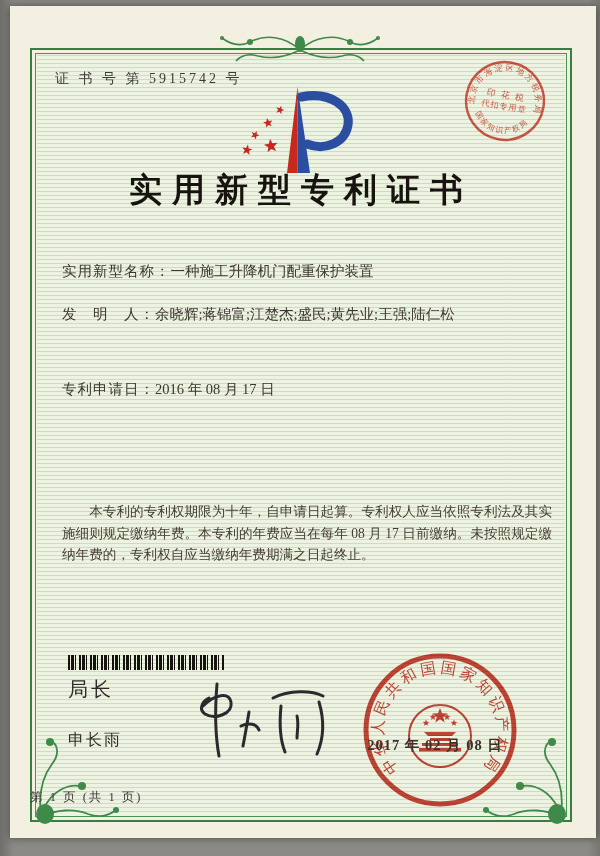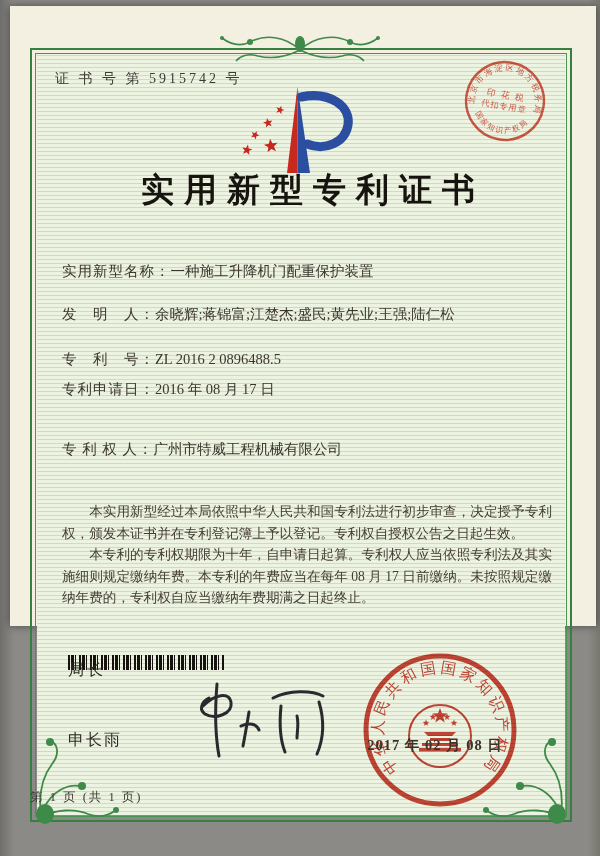--- a/index.html
+++ b/index.html
@@ -1,36 +1,36 @@
 <!DOCTYPE html>
 <html><head>
 <meta charset="utf-8">
 <style>
   html,body{margin:0;padding:0;background:#8b8a86;}
   .scan{position:relative;width:600px;height:856px;background:linear-gradient(90deg,#6f6e6a 0,#8b8a86 14px,#8b8a86 588px,#77766f 600px);overflow:hidden;
         font-family:"Liberation Serif","DejaVu Serif",serif;}
-  .paper{position:absolute;left:10px;top:6px;width:586px;height:620px;background:#f3efe1;
+  .paper{position:absolute;left:10px;top:6px;width:586px;height:832px;background:#f3efe1;
          box-shadow:0 0 8px rgba(0,0,0,.45);}
   
   .frame{position:absolute;left:20px;top:42px;width:542px;height:774px;border:2.5px solid #35803f;box-sizing:border-box;}
   .frame-inner{position:absolute;left:3px;top:3px;right:3px;bottom:3px;border:1px solid #4b9355;}
   .pattern{position:absolute;left:5px;top:5px;right:5px;bottom:5px;background-color:#edf3e1;
            background-image:repeating-linear-gradient(180deg,rgba(122,175,110,.30) 0 1px,rgba(122,175,110,0) 1px 4px);}
   .cert-no{position:absolute;left:45px;top:64px;font-size:14px;letter-spacing:3px;color:#3c3a36;}
   .logo{position:absolute;left:225px;top:79px;width:130px;height:90px;}
   .title{position:absolute;left:20px;top:162px;width:542px;margin:0;text-align:center;
-         font-size:33px;font-weight:700;letter-spacing:10px;color:#17140f;padding-left:12px;}
+         font-size:33px;font-weight:700;letter-spacing:10px;color:#17140f;}
   .field{position:absolute;left:52px;width:500px;font-size:14.5px;color:#3b362e;white-space:nowrap;}
   .field .flabel{letter-spacing:1px;}
   .body-text{position:absolute;left:52px;top:495px;width:490px;font-size:13.6px;line-height:21.5px;
              color:#433d33;text-align:justify;}
   .body-text p{margin:0;text-indent:2em;}
   .barcode{position:absolute;left:58px;top:649px;width:156px;height:15px;
            background:repeating-linear-gradient(90deg,#16130f 0 1.5px,rgba(0,0,0,0) 1.5px 3px,#16130f 3px 5.5px,rgba(0,0,0,0) 5.5px 7px,#16130f 7px 8px,rgba(0,0,0,0) 8px 11px);}
-  .signer-title{position:absolute;left:58px;top:654px;font-size:16px;letter-spacing:3px;color:#2e2b26;
+  .signer-title{position:absolute;left:58px;top:670px;font-size:20px;letter-spacing:3px;color:#2e2b26;
                 font-family:"Liberation Sans","DejaVu Sans",sans-serif;}
   .signer-name{position:absolute;left:58px;top:724px;font-size:16px;letter-spacing:2px;color:#2e2b26;
                font-family:Liberation Sans, sans-serif;}
   .signature{position:absolute;left:175px;top:662px;width:150px;height:98px;}
   .seal{position:absolute;left:350px;top:644px;width:160px;height:160px;mix-blend-mode:multiply;opacity:.92;}
   .seal text, .seal textPath{font-family:"Liberation Sans","DejaVu Sans",sans-serif;}
   .seal-date{position:absolute;left:340px;top:730px;width:170px;text-align:center;font-size:14.5px;
              font-weight:600;letter-spacing:1px;color:#3a332b;z-index:5;}
   .tax-stamp{position:absolute;left:452px;top:52px;width:86px;height:86px;transform:rotate(10deg);
              mix-blend-mode:multiply;opacity:.85;}
@@ -113,32 +113,25 @@
     </svg>
 
     <h1 class="title">实用新型专利证书</h1>
 
     <div class="field" style="top:256px">
       <span class="flabel">实用新型名称：</span><span class="fvalue">一种施工升降机门配重保护装置</span>
     </div>
     <div class="field" style="top:299px">
       <span class="flabel">发　明　人：</span><span class="fvalue">余晓辉;蒋锦富;江楚杰;盛民;黄先业;王强;陆仁松</span>
     </div>
-    <div class="field" style="top:344px">
-      <span class="flabel">专　利　号：</span><span class="fvalue">ZL 2016 2 0896488.5</span>
-    </div>
     <div class="field" style="top:374px">
       <span class="flabel">专利申请日：</span><span class="fvalue">2016 年 08 月 17 日</span>
     </div>
-    <div class="field" style="top:434px">
-      <span class="flabel">专 利 权 人：</span><span class="fvalue">广州市特威工程机械有限公司</span>
-    </div>
 
     <div class="body-text">
-      <p>本实用新型经过本局依照中华人民共和国专利法进行初步审查，决定授予专利权，颁发本证书并在专利登记簿上予以登记。专利权自授权公告之日起生效。</p>
       <p>本专利的专利权期限为十年，自申请日起算。专利权人应当依照专利法及其实施细则规定缴纳年费。本专利的年费应当在每年 08 月 17 日前缴纳。未按照规定缴纳年费的，专利权自应当缴纳年费期满之日起终止。</p>
     </div>
 
     <div class="barcode"></div>
 
     <div class="signer-title">局长</div>
     <div class="signer-name">申长雨</div>
 
     <svg class="signature" viewBox="0 0 150 98">
       <g fill="none" stroke="#2a2a2e" stroke-width="3" stroke-linecap="round">

